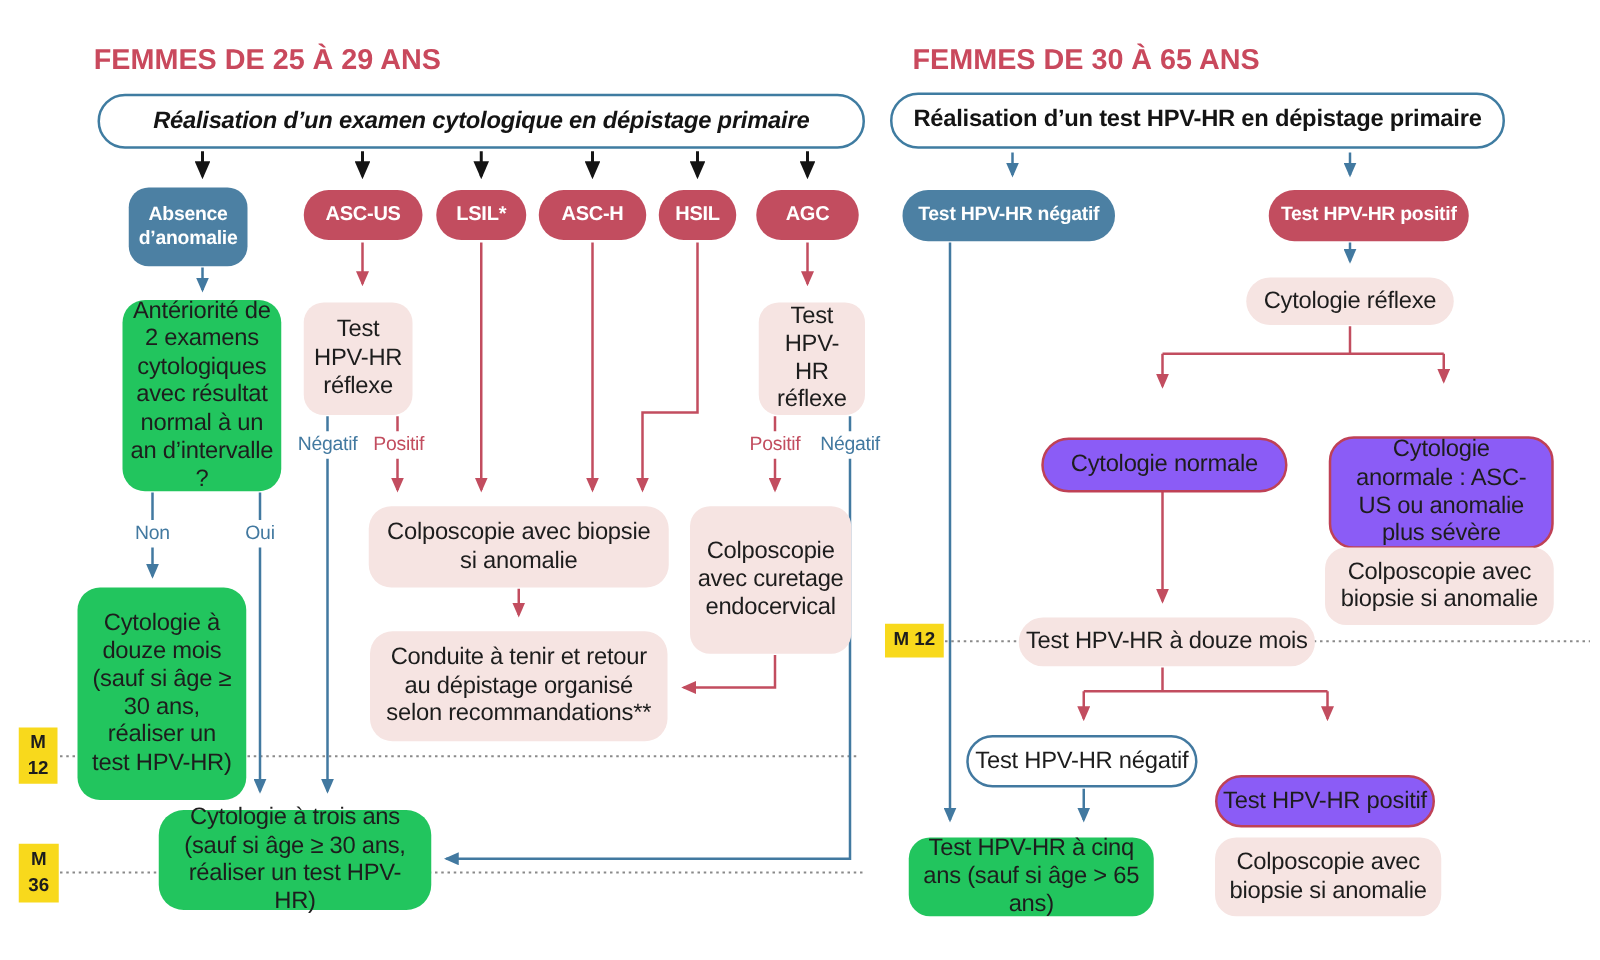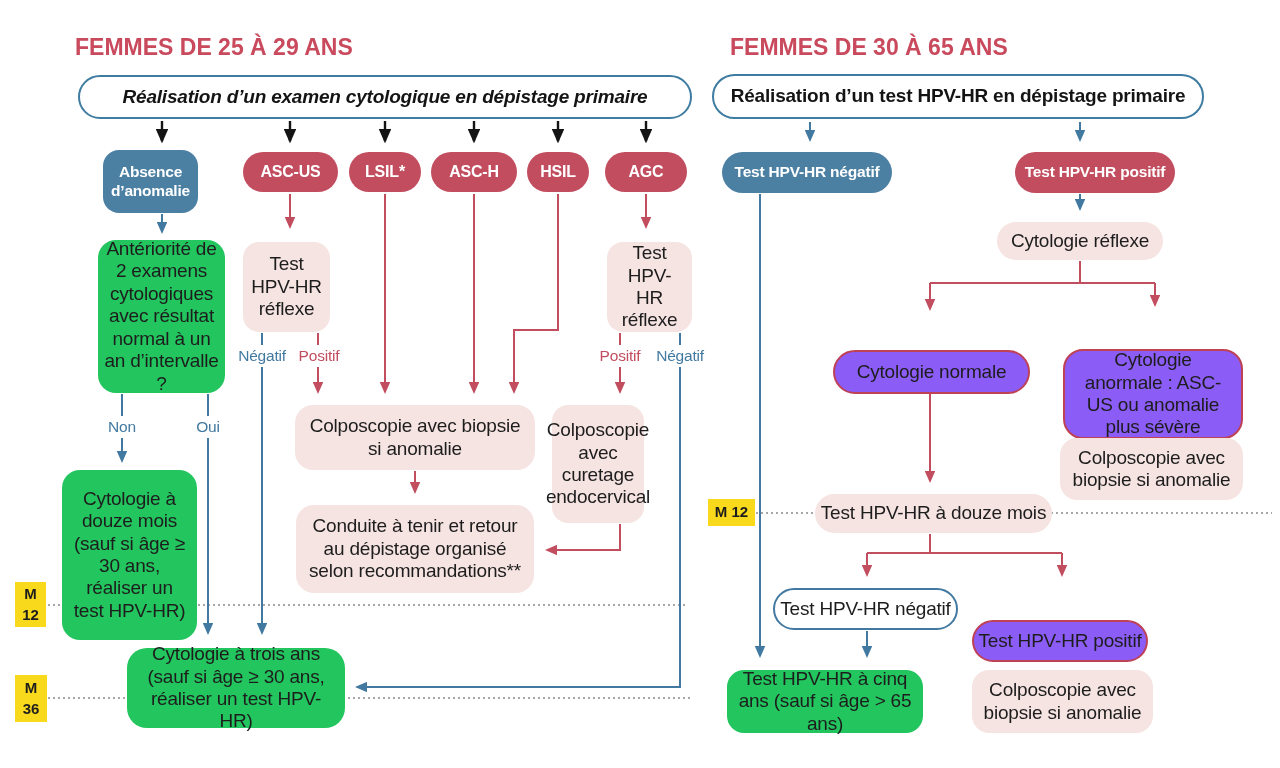--- a/index.html
+++ b/index.html
@@ -129,21 +129,21 @@
 
 <div class="lbl b" style="left:236px;top:345px;width:52px;">Négatif</div>
 <div class="lbl r" style="left:294px;top:345px;width:50px;">Positif</div>
 <div class="lbl r" style="left:595px;top:345px;width:50px;">Positif</div>
 <div class="lbl b" style="left:654px;top:345px;width:52px;">Négatif</div>
 <div class="lbl b" style="left:101px;top:416px;width:42px;">Non</div>
 <div class="lbl b" style="left:187px;top:416px;width:42px;">Oui</div>
 
 <div class="node pinkbox" style="left:295px;top:405px;width:240px;height:65px;border-radius:18px;padding:4px 12px;">Colposcopie avec biopsie si anomalie</div>
 
-<div class="node pinkbox" style="left:552px;top:405px;width:92px;height:118px;border-radius:16px;padding:4px 6px;">Colposcopie avec curetage endocervical</div>
+<div class="node pinkbox" style="left:552px;top:405px;width:129px;height:118px;border-radius:16px;padding:4px 6px;">Colposcopie avec curetage endocervical</div>
 
 <div class="node pinkbox" style="left:296px;top:505px;width:238px;height:88px;border-radius:18px;padding:4px 12px;">Conduite à tenir et retour au dépistage organisé selon recommandations**</div>
 
 <div class="node bluebox" style="left:62px;top:470px;width:135px;height:170px;border-radius:18px;padding:4px 8px;">Cytologie à douze mois (sauf si âge ≥ 30 ans, réaliser un test HPV-HR)</div>
 
 <div class="badge" style="left:15px;top:582px;width:31px;height:45px;">
   <span>M</span>
   <span>12</span>
 </div>
 <div class="badge" style="left:15px;top:675px;width:32px;height:47px;">

